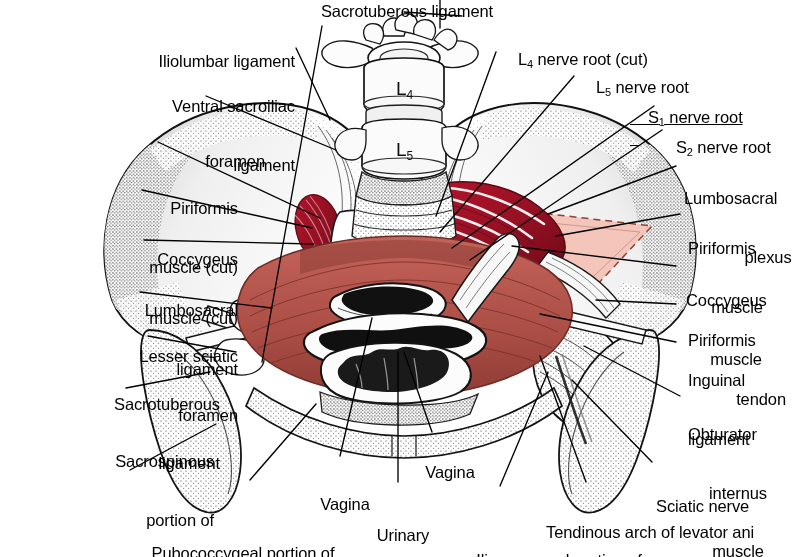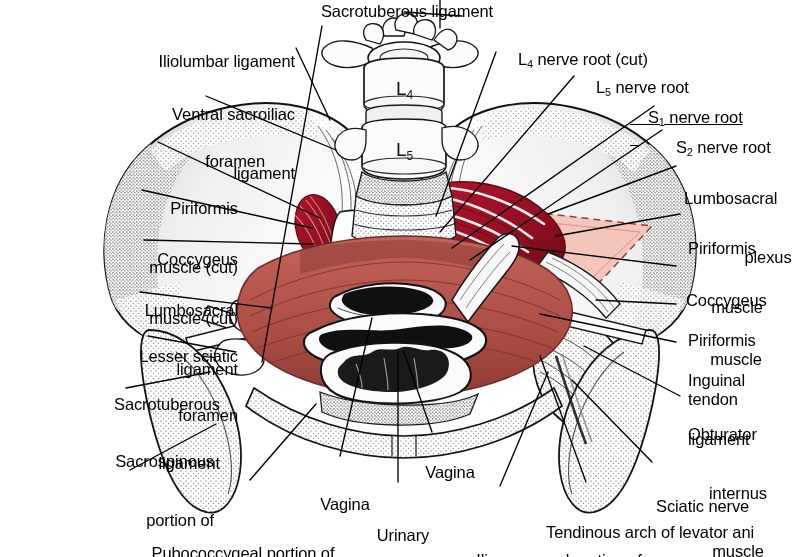--- a/index.html
+++ b/index.html
@@ -316,21 +316,21 @@
 
   <div class="vlbl" style="left:396px;top:78px;">L<sub>4</sub></div>
   <div class="vlbl" style="left:396px;top:139px;">L<sub>5</sub></div>
 
   <div class="lbl c" style="left:282px;top:2px;width:250px;">Sacrotuberous ligament</div>
 
   <div class="lbl r" style="left:30px;top:32px;width:265px;">
     <span>Iliolumbar ligament</span>
   </div>
 
-  <div class="lbl r" style="left:30px;top:66px;width:265px;">
+  <div class="lbl r" style="left:30px;top:58px;width:265px;">
     <div>Ventral sacroiliac</div>
     <div>ligament</div>
   </div>
 
   <div class="lbl r" style="left:30px;top:113px;width:235px;">
     <div>foramen</div>
   </div>
 
   <div class="lbl r" style="left:16px;top:160px;width:222px;">
     <div>Piriformis</div>
@@ -390,21 +390,21 @@
     <div style="text-align:center;width:98px;">muscle</div>
   </div>
 
   <div class="lbl l" style="left:686px;top:252px;width:115px;">
     <div>Coccygeus</div>
     <div style="text-align:center;width:100px;">muscle</div>
   </div>
 
   <div class="lbl l" style="left:688px;top:292px;width:115px;">
     <div>Piriformis</div>
-    <div style="text-align:left;width:98px;">tendon</div>
+    <div style="text-align:right;width:98px;">tendon</div>
   </div>
 
   <div class="lbl l" style="left:688px;top:332px;width:115px;">
     <div>Inguinal</div>
     <div>ligament</div>
   </div>
 
   <div class="lbl l" style="left:688px;top:386px;width:115px;">
     <div>Obturator</div>
     <div style="text-align:center;width:100px;">internus</div>

